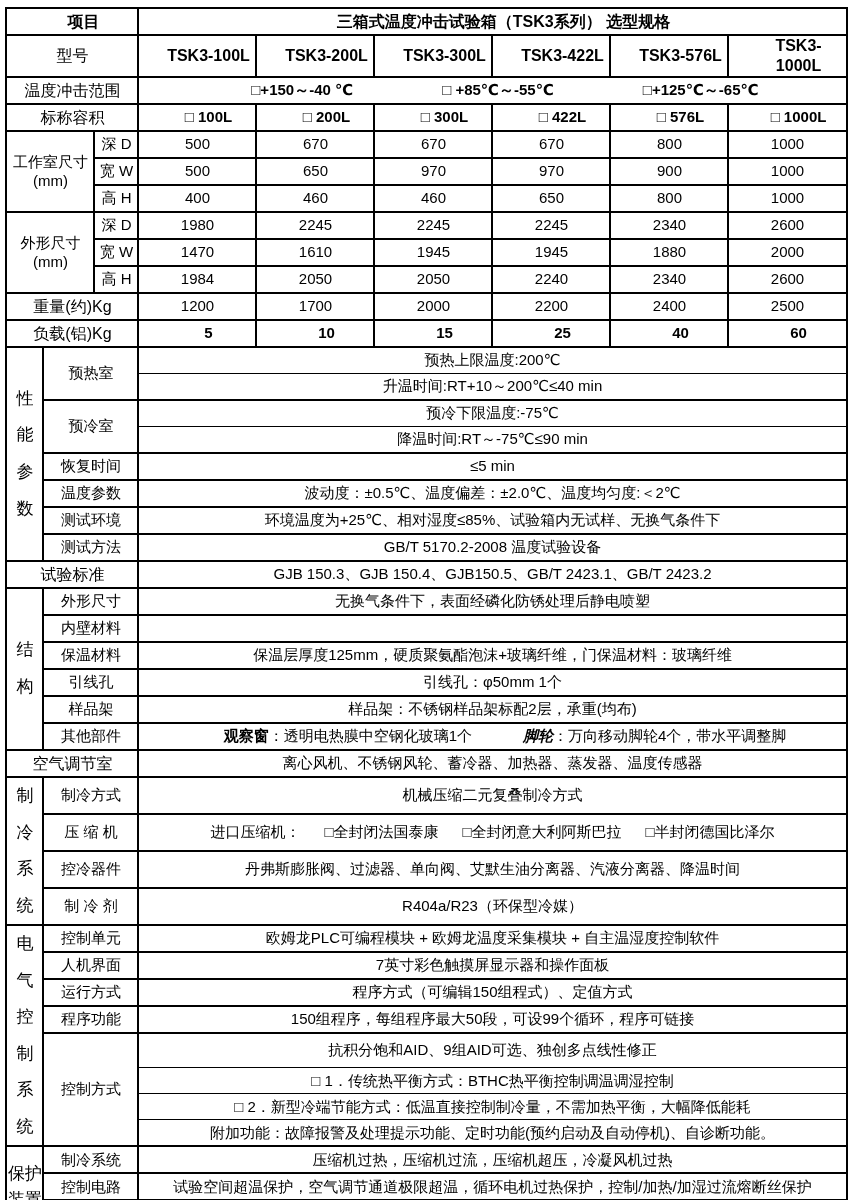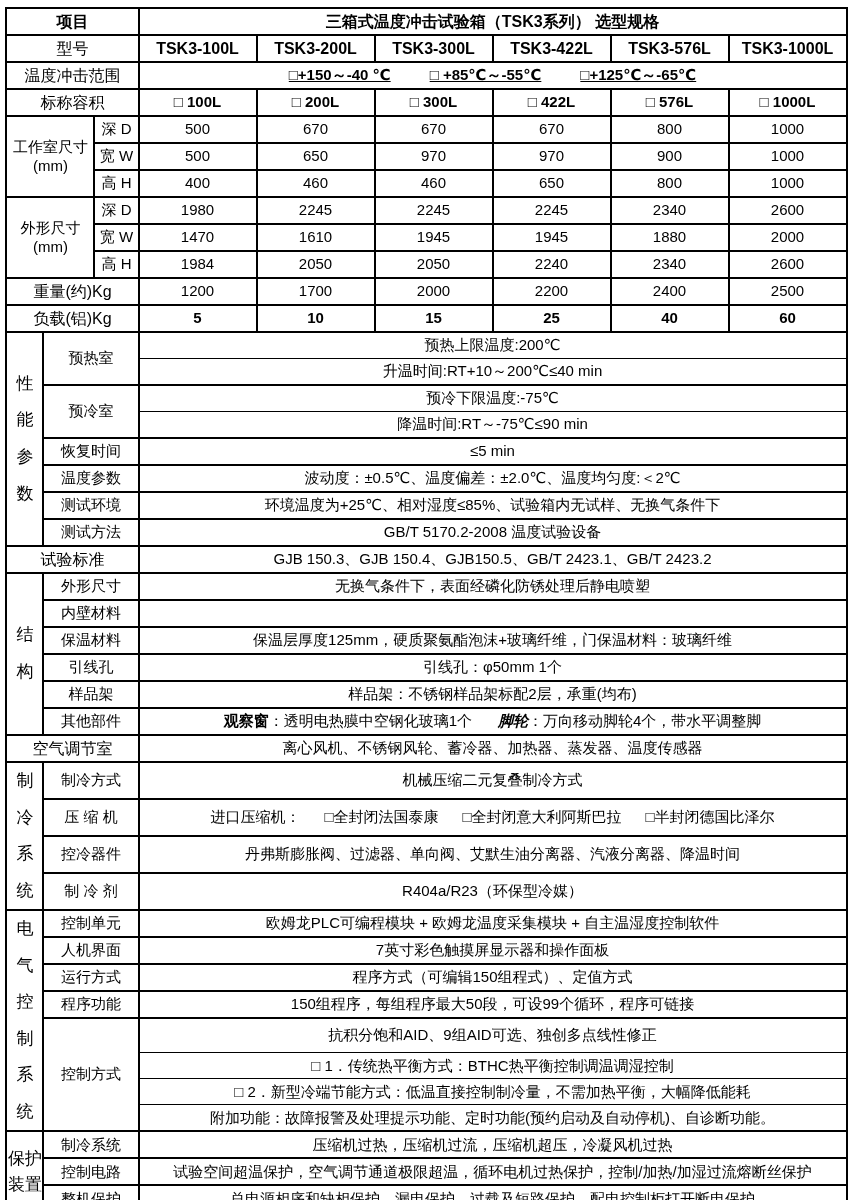--- a/index.html
+++ b/index.html
@@ -1,27 +1,27 @@
 <!DOCTYPE html>
 <html><head>
 <meta charset="utf-8">
 <style>
   html,body{margin:0;padding:0;background:#ffffff;}
   body{width:853px;height:1200px;font-family:"Liberation Sans","DejaVu Sans",sans-serif;color:#000;}
   table{border-collapse:collapse;table-layout:fixed;width:841px;margin:7px auto 0 auto;}
   td{border:2px solid #000;height:25px;text-align:center;vertical-align:middle;
      font-size:15px;line-height:1.25;padding:0 3px;overflow:hidden;}
-  .b{font-weight:bold;}
+  .b{font-weight:bold;padding-left:25px;}
   .fs16{font-size:16px;}
   .pre{white-space:pre-line;}
   .vlabel{white-space:pre-line;line-height:2.15;font-size:17px;padding:0;}
   .vsmall{line-height:1.55;}
   .tt{border-top-width:1px;}
   .tb{border-bottom-width:1px;}
-  .flexc{display:flex;justify-content:center;align-items:center;gap:39px;text-decoration:underline;}
+  .flexc{display:flex;justify-content:center;align-items:center;gap:64px;}
   .flexc2{display:flex;justify-content:center;align-items:center;gap:24px;}
   .gapl{margin-left:26px;font-style:italic;}
 </style>
 </head>
 <body>
 
 <table>
   <colgroup>
     <col style="width:37px">
       <col style="width:51px">

